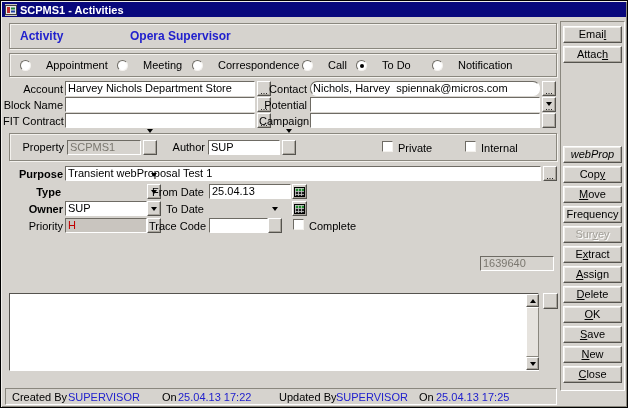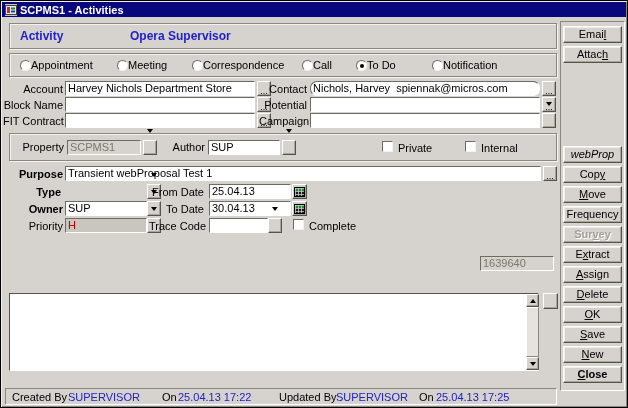--- a/index.html
+++ b/index.html
@@ -56,21 +56,21 @@
     border:1px solid; border-color:#fff #55534e #55534e #fff;
     box-shadow: inset -1px -1px 0 #a8a49c;
     display:flex; align-items:center; justify-content:center; }
   .cal-ico { width:11px; height:10px;
     background-image:
       repeating-linear-gradient(to right, rgba(200,200,200,.8) 0 1px, transparent 1px 3px),
       repeating-linear-gradient(to bottom, rgba(200,200,200,.8) 0 1px, transparent 1px 3px),
       linear-gradient(to bottom, #1d8a2a 0 3px, #1b1b1b 3px);
     border:1px solid #000; }
 
-  .radio-item { position:absolute; display:flex; align-items:flex-end; gap:0; top:5px; }
+  .radio-item { position:absolute; display:flex; align-items:flex-end; gap:15px; top:5px; }
   .radio { width:11px; height:11px; border-radius:50%; background:#fff;
     border:1px solid; border-color:#6e6b64 #f4f2ee #f4f2ee #6e6b64;
     display:flex; align-items:center; justify-content:center; }
   .radio .dot { width:4px; height:4px; border-radius:50%; background:transparent; }
   .radio.sel .dot { background:#000; }
   .radio-lbl { font-size:11px; }
 
   .chk { position:absolute; width:11px; height:11px; background:#fff;
     border:1px solid; border-color:#6e6b64 #f4f2ee #f4f2ee #6e6b64; }
   .chk-lbl { position:absolute; font-size:11px; line-height:12px; }
@@ -95,21 +95,21 @@
 
   
   .sidepanel { position:absolute; left:559px; top:20px; width:65px; height:370px;
     border:1px solid; border-color:#8a877e #fff #fff #8a877e; }
   .sidebtn {
     position:absolute; left:562px; width:59px; height:17px; background:#d6d3ce;
     border:1px solid; border-color:#fff #55534e #55534e #fff;
     box-shadow: inset -1px -1px 0 #a8a49c, inset 1px 1px 0 #f0eeea;
     font-size:11px; text-align:center; line-height:15px; color:#000; cursor:default;
   }
-  .sidebtn.disabled { color:#a3a099; text-shadow:1px 1px 0 #fff;font-weight:bold; }
+  .sidebtn.disabled { color:#a3a099; text-shadow:1px 1px 0 #fff; }
   .sidebtn u { text-decoration:underline; }
 
   
   .footer { position:absolute; left:4px; top:387px; width:552px; height:17px;
     border:1px solid; border-color:#8a877e #fff #fff #8a877e; }
   .fitem { position:absolute; top:2px; font-size:11px; white-space:pre; }
   .blue { color:#2121cd; }
 
   .hdr-text { position:absolute; top:5px; font-size:12px; font-weight:bold; color:#2121cd; }
 </style>
@@ -226,21 +226,20 @@
   <div class="calbtn" style="left:291px; top:183px;">
     <span class="cal-ico"></span>
   </div>
 
   <span class="lbl b" style="left:2px; top:202px; width:60px;">Owner</span>
   <div class="field" style="left:64px; top:200px; width:82px;">SUP</div>
   <div class="sqbtn" style="left:146px; top:200px;">
     <span class="dd-glyph"><span class="tri"></span><span class="bar"></span></span>
   </div>
   <span class="lbl" style="left:148px; top:202px; width:55px;">To Date</span>
-  <div class="field" style="left:208px; top:200px; width:82px;">30.04.13</div>
   <div class="calbtn" style="left:291px; top:200px;">
     <span class="cal-ico"></span>
   </div>
 
   <span class="lbl" style="left:2px; top:219px; width:60px;">Priority</span>
   <div class="field gray red" style="left:64px; top:217px; width:82px;">H</div>
   <div class="sqbtn" style="left:146px; top:217px;">
     <span class="dd-glyph"><span class="tri"></span><span class="bar"></span></span>
   </div>
   <span class="lbl" style="left:148px; top:219px; width:55px;">Trace Code</span>
@@ -272,21 +271,21 @@
   <div class="sidebtn" style="top:165px;">Cop<u>y</u></div>
   <div class="sidebtn" style="top:185px;"><u>M</u>ove</div>
   <div class="sidebtn" style="top:205px;">Frequency</div>
   <div class="sidebtn disabled" style="top:225px;">Sur<u>v</u>ey</div>
   <div class="sidebtn" style="top:245px;">E<u>x</u>tract</div>
   <div class="sidebtn" style="top:265px;"><u>A</u>ssign</div>
   <div class="sidebtn" style="top:285px;"><u>D</u>elete</div>
   <div class="sidebtn" style="top:305px;"><u>O</u>K</div>
   <div class="sidebtn" style="top:325px;"><u>S</u>ave</div>
   <div class="sidebtn" style="top:345px;"><u>N</u>ew</div>
-  <div class="sidebtn" style="top:365px;font-weight:bold;"><u>C</u>lose</div>
+  <div class="sidebtn" style="top:365px;"><u>C</u>lose</div>
 
   <div class="footer">
     <span class="fitem" style="left:6px;">Created By</span>
     <span class="fitem blue" style="left:62px;">SUPERVISOR</span>
     <span class="fitem" style="left:156px;">On</span>
     <span class="fitem blue" style="left:172px;">25.04.13 17:22</span>
     <span class="fitem" style="left:273px;">Updated By</span>
     <span class="fitem blue" style="left:330px;">SUPERVISOR</span>
     <span class="fitem" style="left:413px;">On</span>
     <span class="fitem blue" style="left:430px;">25.04.13 17:25</span>

